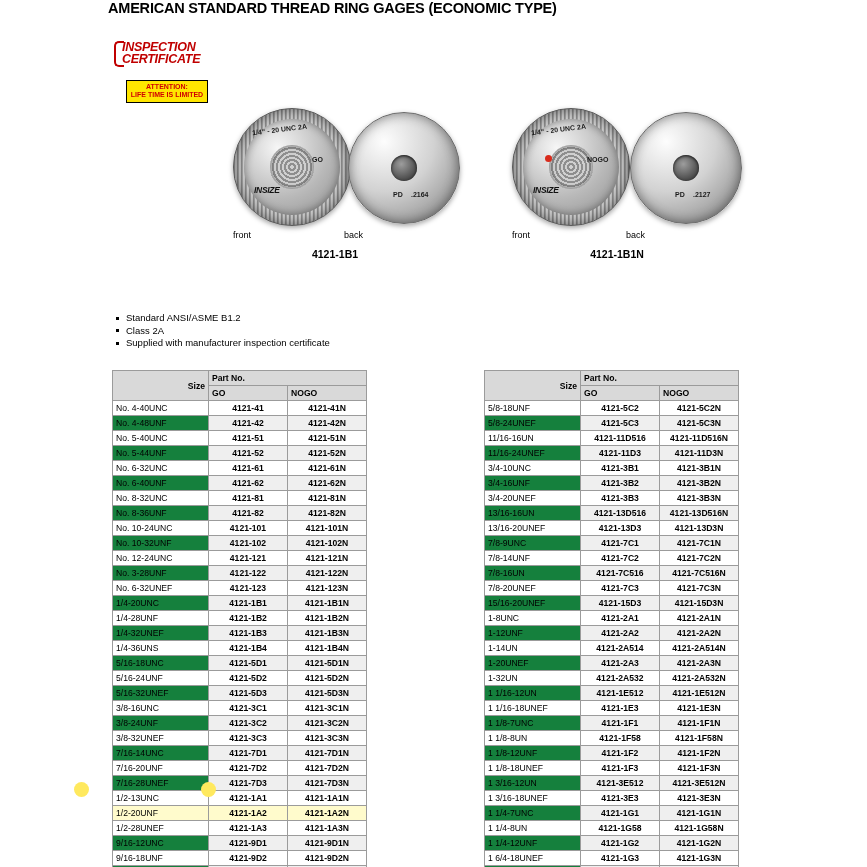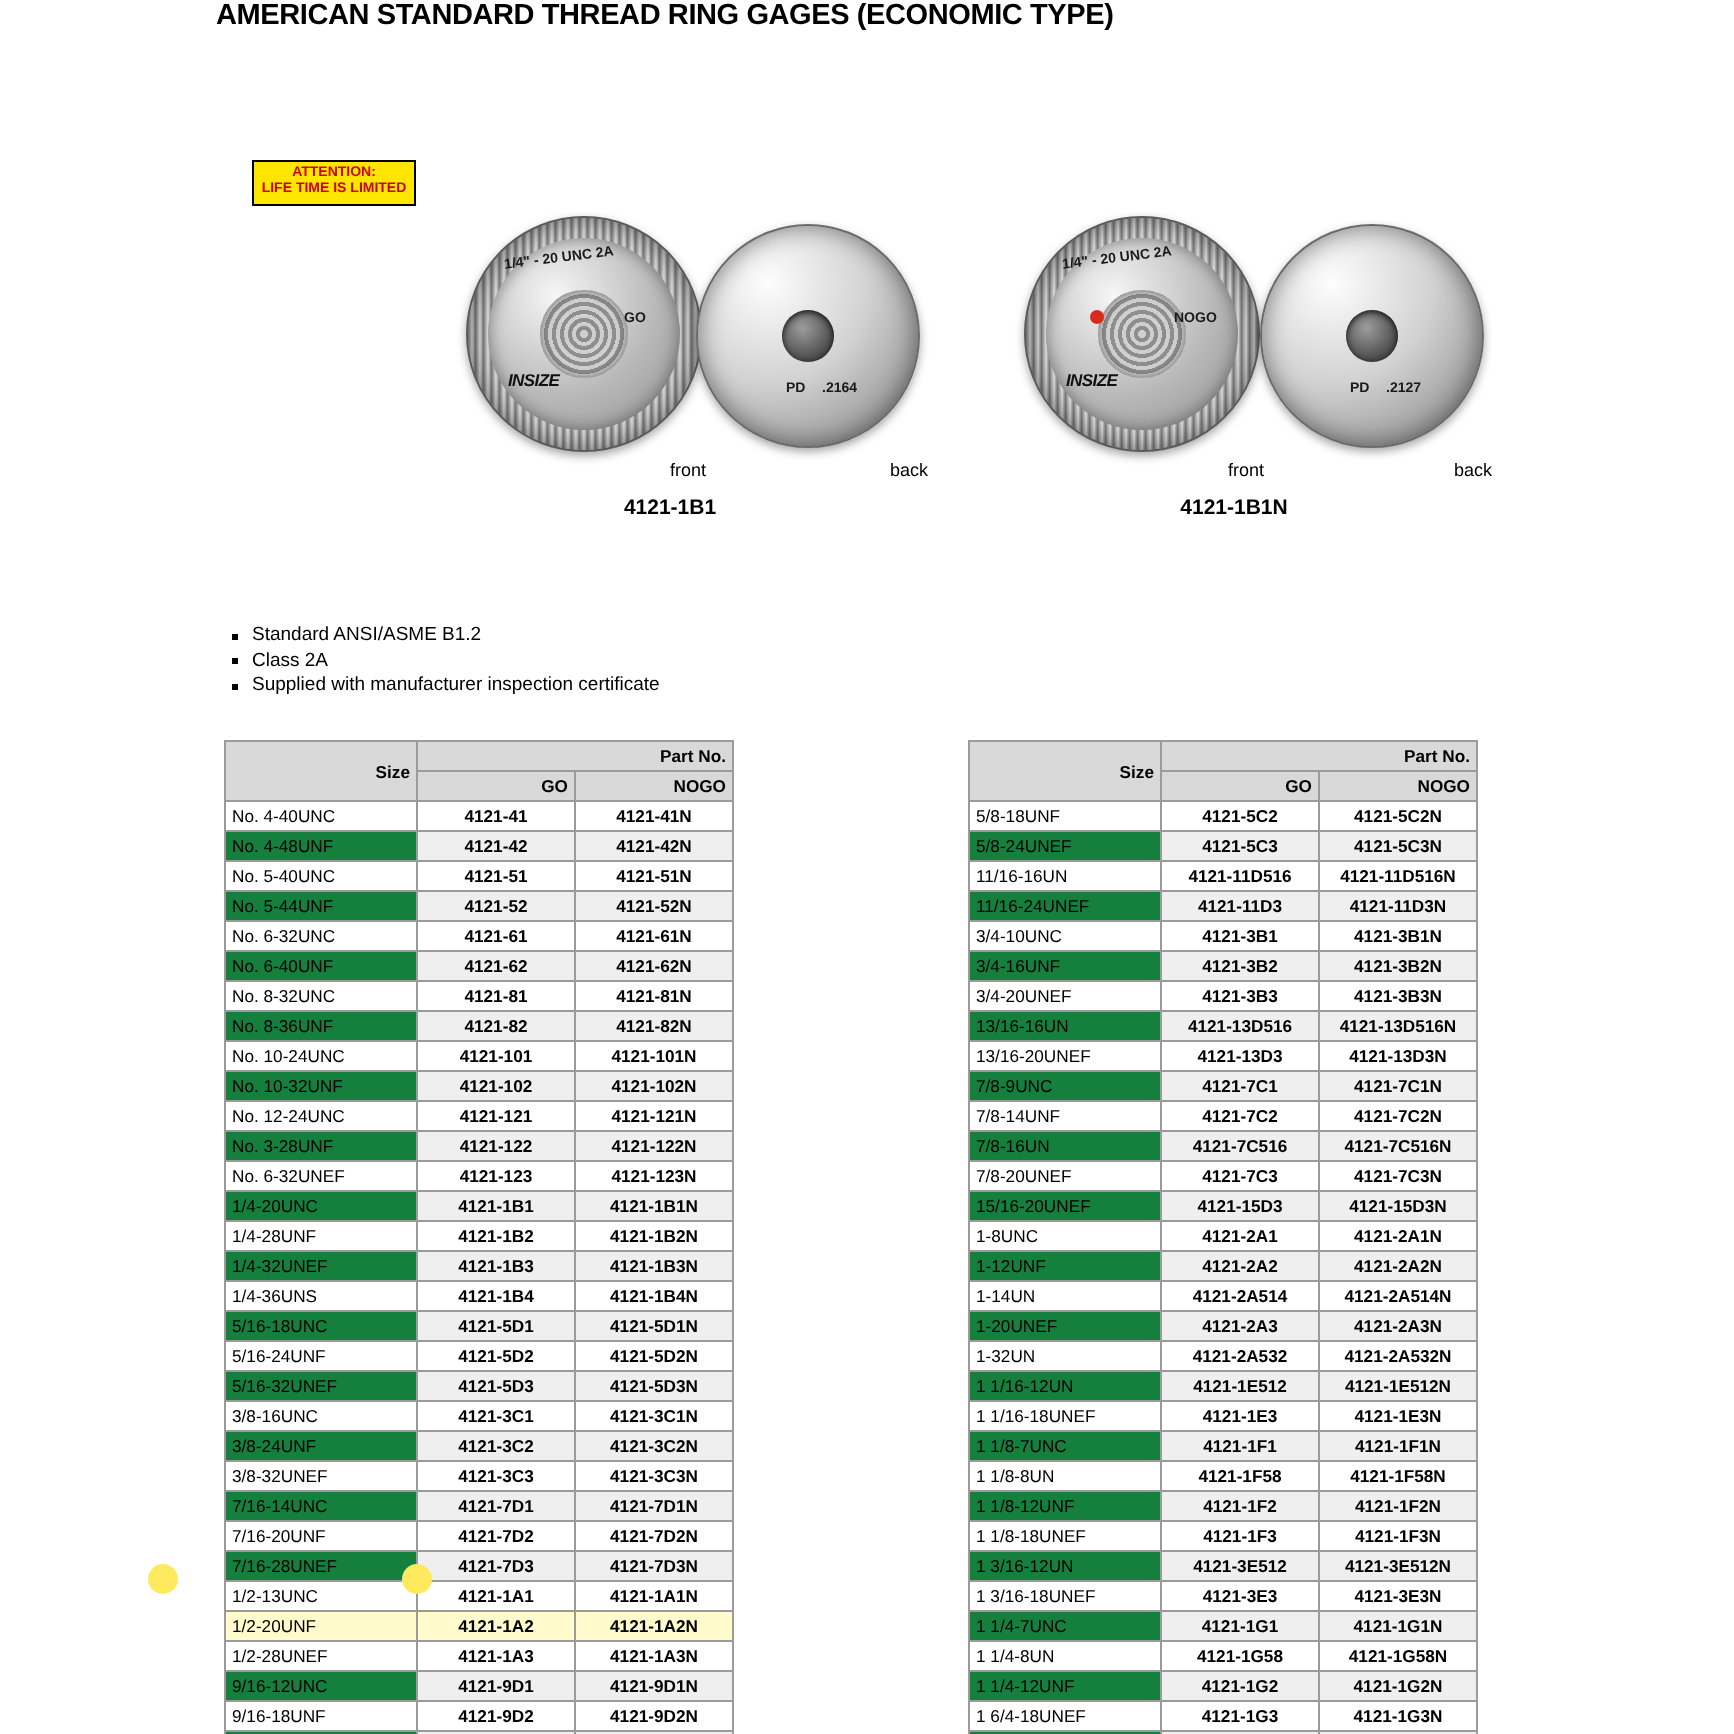--- a/index.html
+++ b/index.html
@@ -167,21 +167,21 @@
   .red-dot {
     position: absolute;
     width: 7px;
     height: 7px;
     border-radius: 50%;
     background: #d92b1c;
   }
   .caption {
     position: absolute;
     font-size: 9px;
-    text-align: right;
+    text-align: left;
     width: 120px;
   }
   .model {
     position: absolute;
     font-size: 10.5px;
     font-weight: bold;
     text-align: center;
     width: 180px;
   }
   
@@ -216,21 +216,21 @@
   .tbl th, .tbl td {
     border: 1px solid #9b9b9b;
     padding: 0 3px;
     height: 14px;
     line-height: 14px;
     box-sizing: border-box;
   }
   .tbl th {
     background: #d9d9d9;
     font-weight: bold;
-    text-align: right;
+    text-align: left;
   }
   .tbl td.size {
     text-align: left;
     width: 96px;
     background: #ffffff;
   }
   .tbl tr.alt td.size { background: #15803d; }
   .tbl td.pn {
     text-align: center;
     font-weight: bold;
@@ -247,20 +247,25 @@
     background: #ffe95e;
   }
 </style>
 </head>
 <body>
 
 <div class="page">
 
   <div class="title">AMERICAN STANDARD THREAD RING GAGES (ECONOMIC TYPE)</div>
 
+  <div class="cert">
+    <div class="bracket"></div>
+    <div class="line1">INSPECTION</div>
+    <div class="line2">CERTIFICATE</div>
+  </div>
 
   <div class="attention">
     <div>ATTENTION:</div>
     <div>LIFE TIME IS LIMITED</div>
   </div>
 
   <div class="gages">
 
     <div class="ring ring-front" style="left:233px; top:8px;">
       <div class="face"></div>

